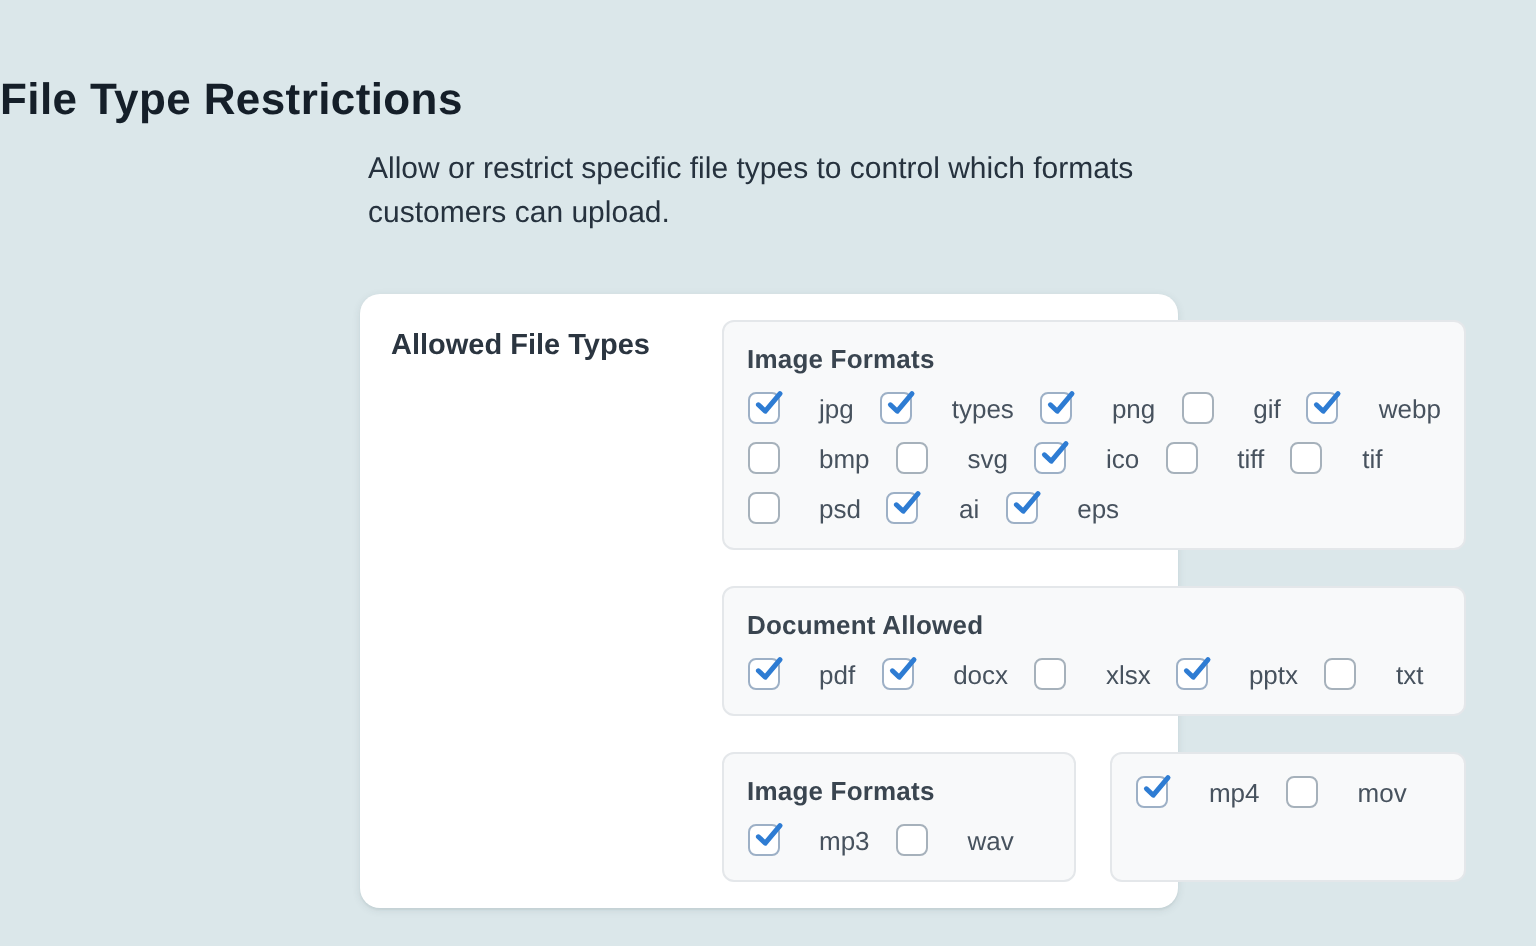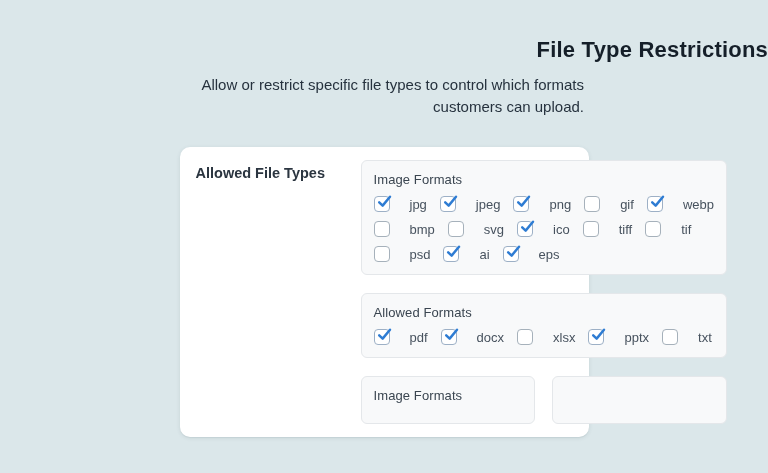--- a/index.html
+++ b/index.html
@@ -18,21 +18,21 @@
   }
   *{box-sizing:border-box;margin:0;padding:0;}
   html,body{width:768px;height:473px;}
   body{
     background:var(--page-bg);
     font-family:"Liberation Sans","DejaVu Sans",sans-serif;
     overflow:hidden;
     -webkit-font-smoothing:antialiased;
   }
   .page{width:768px;height:473px;position:relative;}
-  .header{padding-top:37px;text-align:right;}
+  .header{padding-top:37px;text-align:left;}
   .page-title{
     font-size:22px;font-weight:700;color:var(--title-color);
     letter-spacing:.2px;
   }
   .page-subtitle{
     margin:11px auto 2px;max-width:400px;
     font-size:15px;line-height:22px;color:var(--subtitle-color);
   }
   .card{
     width:409px;margin:29px auto 0;
@@ -53,21 +53,21 @@
   }
   .group-box{
     width:100%;
     background:var(--group-bg);
     border:1px solid var(--group-border);
     border-radius:6px;
     padding:11px 12px 12px;
   }
   .group-box.half{width:calc((100% - 17px)/2);}
   .group-title{
-    font-size:13px;font-weight:400;color:var(--group-title-color);
+    font-size:13px;font-weight:700;color:var(--group-title-color);
     margin-bottom:8px;letter-spacing:.1px;
   }
   .check-row{
     display:flex;align-items:center;gap:13px;
     margin-top:9px;flex-wrap:nowrap;
   }
   .check-row:first-of-type{margin-top:0;}
   .check-item{
     display:inline-flex;align-items:center;gap:20px;
     cursor:pointer;white-space:nowrap;
@@ -110,21 +110,21 @@
                 </svg>
               </span>
               <span class="check-label">jpg</span>
             </label>
             <label class="check-item">
               <span class="checkbox checked">
                 <svg viewBox="0 0 20 18">
                   <path d="M4 9.5 L8.3 13.5 L17.5 2.5" fill="none" stroke="#2e7cd3" stroke-width="3.1" stroke-linecap="round" stroke-linejoin="round"></path>
                 </svg>
               </span>
-              <span class="check-label">jpeg</span>
+              <span class="check-label">types</span>
             </label>
             <label class="check-item">
               <span class="checkbox checked">
                 <svg viewBox="0 0 20 18">
                   <path d="M4 9.5 L8.3 13.5 L17.5 2.5" fill="none" stroke="#2e7cd3" stroke-width="3.1" stroke-linecap="round" stroke-linejoin="round"></path>
                 </svg>
               </span>
               <span class="check-label">png</span>
             </label>
             <label class="check-item">
@@ -183,21 +183,21 @@
               <span class="checkbox checked">
                 <svg viewBox="0 0 20 18">
                   <path d="M4 9.5 L8.3 13.5 L17.5 2.5" fill="none" stroke="#2e7cd3" stroke-width="3.1" stroke-linecap="round" stroke-linejoin="round"></path>
                 </svg>
               </span>
               <span class="check-label">eps</span>
             </label>
           </div>
         </div>
         <div class="group-box">
-          <div class="group-title">Allowed Formats</div>
+          <div class="group-title">Document Allowed</div>
           <div class="check-row">
             <label class="check-item">
               <span class="checkbox checked">
                 <svg viewBox="0 0 20 18">
                   <path d="M4 9.5 L8.3 13.5 L17.5 2.5" fill="none" stroke="#2e7cd3" stroke-width="3.1" stroke-linecap="round" stroke-linejoin="round"></path>
                 </svg>
               </span>
               <span class="check-label">pdf</span>
             </label>
             <label class="check-item">
@@ -221,18 +221,46 @@
               <span class="check-label">pptx</span>
             </label>
             <label class="check-item">
               <span class="checkbox"></span>
               <span class="check-label">txt</span>
             </label>
           </div>
         </div>
         <div class="group-box half">
           <div class="group-title">Image Formats</div>
+          <div class="check-row">
+            <label class="check-item">
+              <span class="checkbox checked">
+                <svg viewBox="0 0 20 18">
+                  <path d="M4 9.5 L8.3 13.5 L17.5 2.5" fill="none" stroke="#2e7cd3" stroke-width="3.1" stroke-linecap="round" stroke-linejoin="round"></path>
+                </svg>
+              </span>
+              <span class="check-label">mp3</span>
+            </label>
+            <label class="check-item">
+              <span class="checkbox"></span>
+              <span class="check-label">wav</span>
+            </label>
+          </div>
         </div>
         <div class="group-box half">
+          <div class="check-row">
+            <label class="check-item">
+              <span class="checkbox checked">
+                <svg viewBox="0 0 20 18">
+                  <path d="M4 9.5 L8.3 13.5 L17.5 2.5" fill="none" stroke="#2e7cd3" stroke-width="3.1" stroke-linecap="round" stroke-linejoin="round"></path>
+                </svg>
+              </span>
+              <span class="check-label">mp4</span>
+            </label>
+            <label class="check-item">
+              <span class="checkbox"></span>
+              <span class="check-label">mov</span>
+            </label>
+          </div>
         </div>
       </div>
   </div>
 </div>
 
 </body></html>

